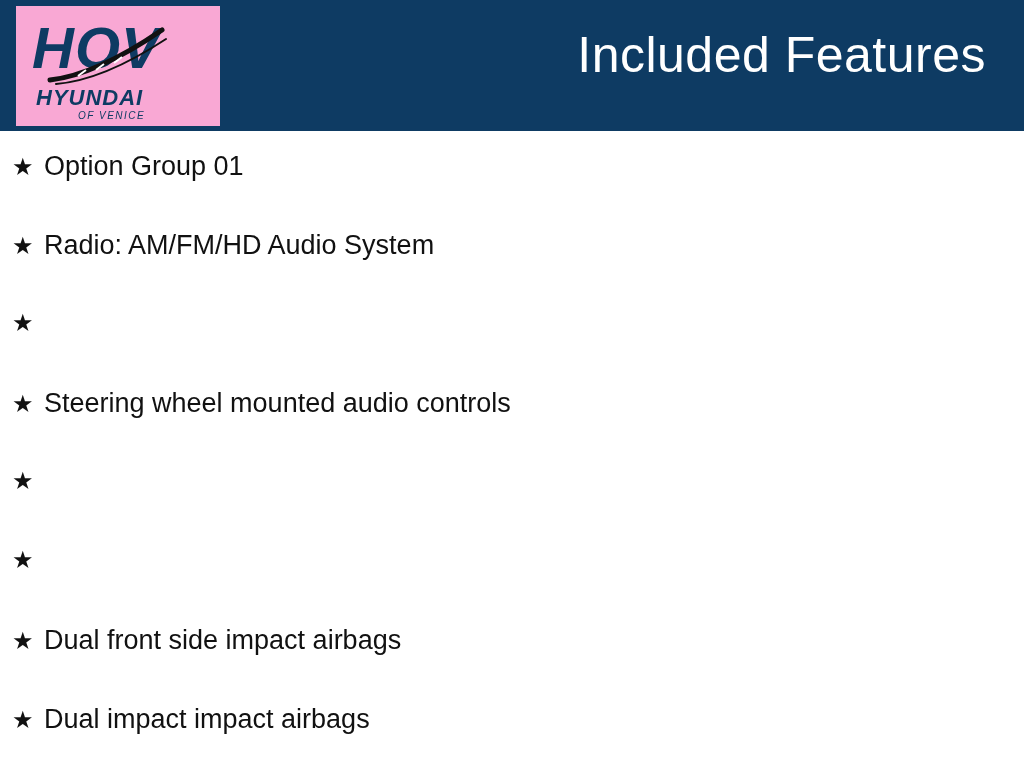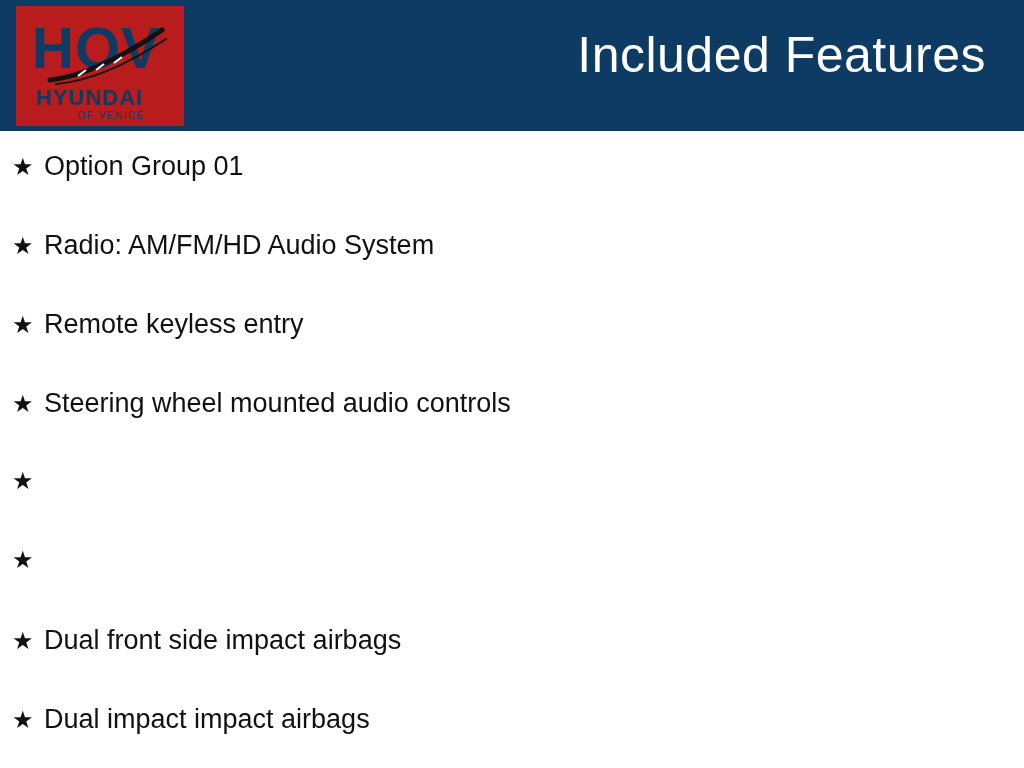--- a/index.html
+++ b/index.html
@@ -26,25 +26,26 @@
     left: 0;
     width: 1024px;
     height: 131px;
     background: #0e3b63;
     box-sizing: border-box;
   }
   .logo-box {
     position: absolute;
     top: 6px;
     left: 16px;
-    width: 168px;
+    width: 204px;
     height: 120px;
-    background: #b91c1c;
+    background: #f9a8d4;
     box-sizing: border-box;
     overflow: hidden;
+    font-style: italic;
   }
   .logo-svg {
     display: block;
     width: 212px;
     height: 120px;
   }
   .header-title {
     position: absolute;
     right: 38px;
     top: 30px;
@@ -120,21 +121,20 @@
     <li class="feature-item">
       <span class="bullet-star">★</span>
       <span class="feature-label">Option Group 01</span>
     </li>
     <li class="feature-item">
       <span class="bullet-star">★</span>
       <span class="feature-label">Radio: AM/FM/HD Audio System</span>
     </li>
     <li class="feature-item">
       <span class="bullet-star">★</span>
-      <span class="feature-label">Remote keyless entry</span>
     </li>
     <li class="feature-item">
       <span class="bullet-star">★</span>
       <span class="feature-label">Steering wheel mounted audio controls</span>
     </li>
     <li class="feature-item">
       <span class="bullet-star">★</span>
     </li>
     <li class="feature-item">
       <span class="bullet-star">★</span>

